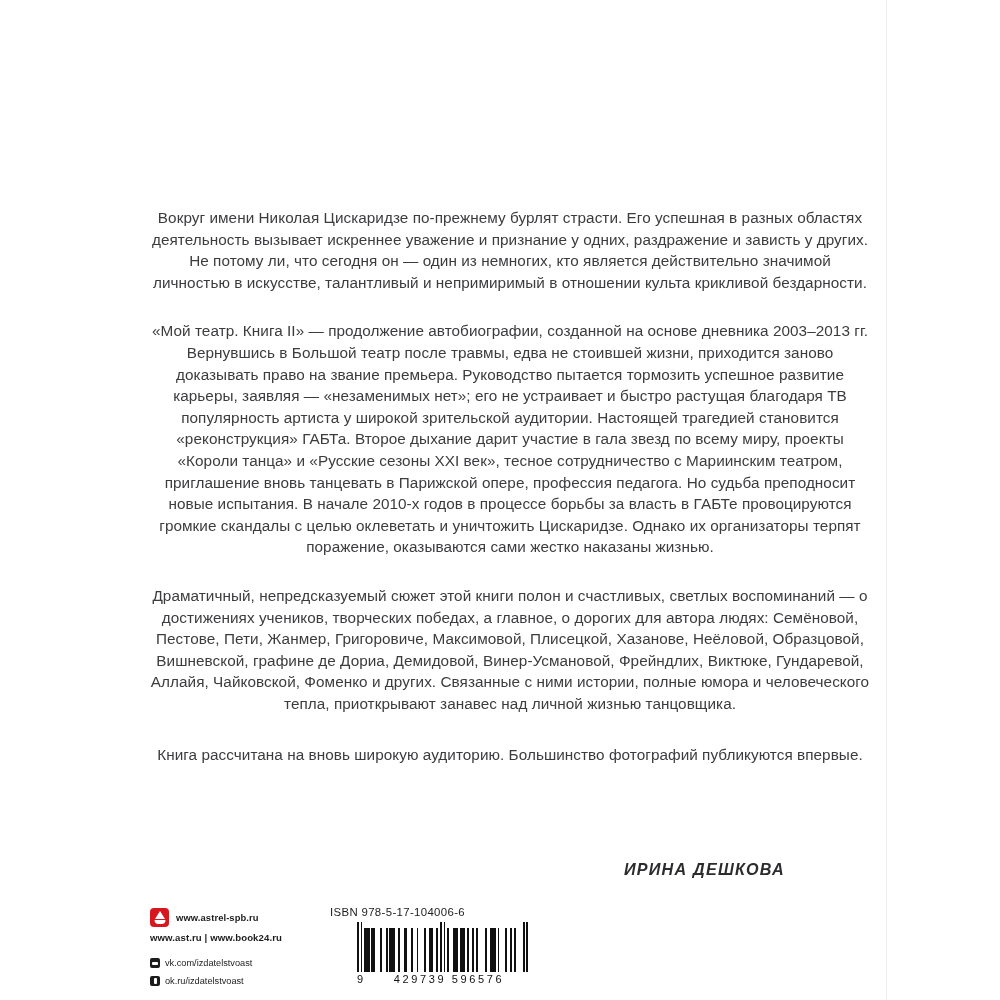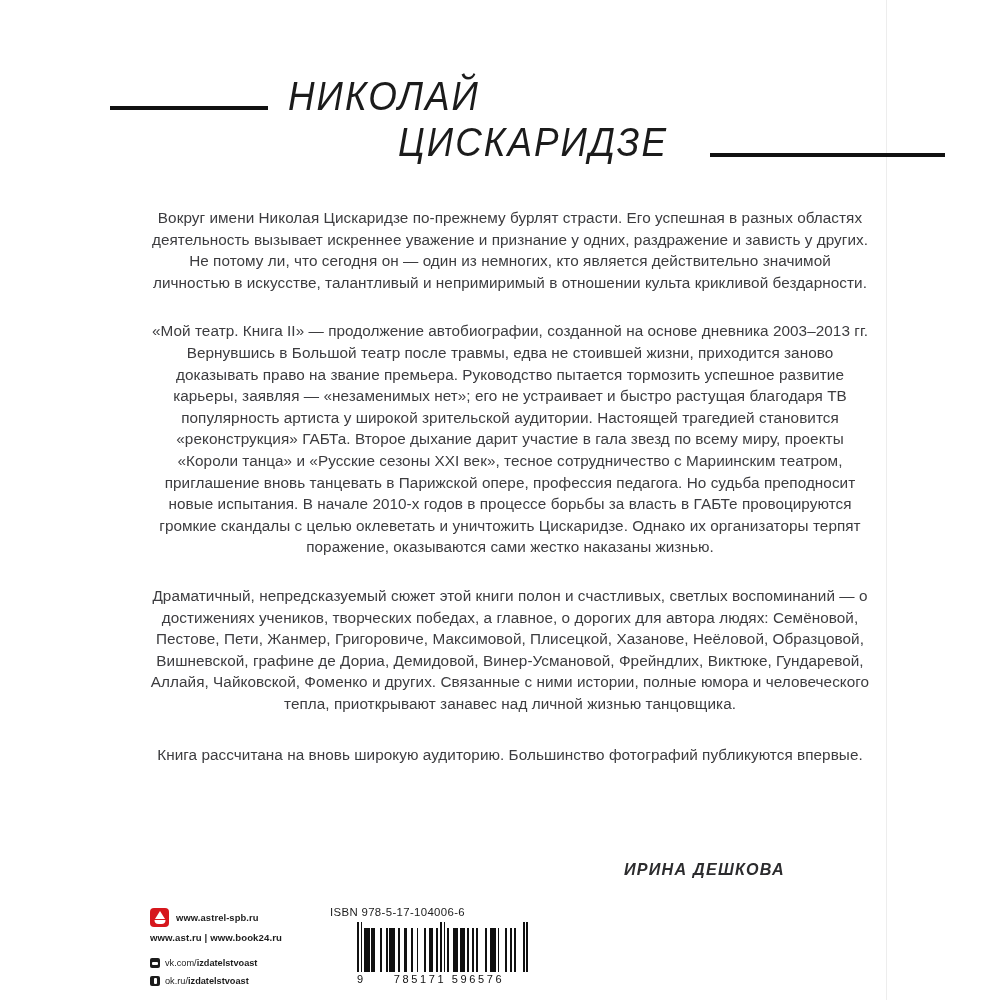--- a/index.html
+++ b/index.html
@@ -226,21 +226,21 @@
     height: 6px;
     background: #ffffff;
     border-radius: 1px;
   }
   .social-text {
     font-size: 9.2px;
     color: #1c1c1c;
     white-space: nowrap;
   }
   .social-text b {
-    font-weight: bold;
+    font-weight: normal;
   }
 
   
   .isbn-block {
     position: absolute;
     top: 0;
     left: 180px;
     width: 230px;
   }
   .isbn-text {
@@ -285,30 +285,20 @@
     letter-spacing: 2.6px;
   }
 </style>
 </head>
 <body>
 
 <div id="cover">
 
   <div class="page-edge"></div>
 
-  <div class="title-block">
-    <div class="title-row title-row-1">
-      <div class="rule rule-left"></div>
-      <div class="title-word">НИКОЛАЙ</div>
-    </div>
-    <div class="title-row title-row-2">
-      <div class="title-word">ЦИСКАРИДЗЕ</div>
-      <div class="rule rule-right"></div>
-    </div>
-  </div>
 
   <div class="body-text">
     <p class="para para-spacer-lg">Вокруг имени Николая Цискаридзе по-прежнему бурлят страсти. Его успешная в разных областях деятельность вызывает искреннее уважение и признание у одних, раздражение и зависть у других. Не потому ли, что сегодня он — один из немногих, кто является действительно значимой личностью в искусстве, талантливый и непримиримый в отношении культа крикливой бездарности.</p>
     <p class="para para-spacer-lg">«Мой театр. Книга II» — продолжение автобиографии, созданной на основе дневника 2003–2013 гг.  Вернувшись в Большой театр после травмы, едва не стоившей жизни, приходится заново доказывать право на звание премьера. Руководство пытается тормозить успешное развитие карьеры, заявляя — «незаменимых нет»; его не устраивает и быстро растущая благодаря ТВ популярность артиста у широкой зрительской аудитории. Настоящей трагедией становится «реконструкция» ГАБТа. Второе дыхание дарит участие в гала звезд по всему миру, проекты «Короли танца» и «Русские сезоны XXI век», тесное сотрудничество с Мариинским театром, приглашение вновь танцевать в Парижской опере, профессия педагога. Но судьба преподносит новые испытания. В начале 2010-х годов в процессе борьбы за власть в ГАБТе провоцируются громкие скандалы с целью оклеветать и уничтожить Цискаридзе. Однако их организаторы терпят поражение, оказываются сами жестко наказаны жизнью.</p>
     <p class="para">Драматичный, непредсказуемый сюжет этой книги полон и счастливых, светлых воспоминаний — о достижениях учеников, творческих победах, а главное, о дорогих для автора людях: Семёновой, Пестове, Пети, Жанмер, Григоровиче, Максимовой, Плисецкой, Хазанове, Неёловой, Образцовой, Вишневской, графине де Дориа, Демидовой, Винер-Усмановой, Фрейндлих, Виктюке, Гундаревой, Аллайя, Чайковской, Фоменко и других. Связанные с ними истории, полные юмора и человеческого тепла, приоткрывают занавес над личной жизнью танцовщика.</p>
     <p class="para para-closing">Книга рассчитана на вновь широкую аудиторию. Большинство фотографий публикуются впервые.</p>
   </div>
 
   <div class="author-sign">ИРИНА ДЕШКОВА</div>
 
@@ -392,20 +382,20 @@
             <div class="bar" style="width: 1.81053px;"></div>
             <div class="bar" style="width: 1.81053px; background: transparent;"></div>
             <div class="bar" style="width: 1.81053px;"></div>
             <div class="bar" style="width: 7.24211px; background: transparent;"></div>
             <div class="bar guard" style="width: 1.81053px;"></div>
             <div class="bar" style="width: 1.81053px; background: transparent;"></div>
             <div class="bar guard" style="width: 1.81053px;"></div>
           </div>
         <div class="barcode-digits">
           <span class="bc-d-left">9</span>
-          <span class="bc-d-mid">785171 596576</span>
+          <span class="bc-d-mid">429739 596576</span>
         </div>
       </div>
     </div>
 
   </div>
 
 </div>
 
 </body></html>

